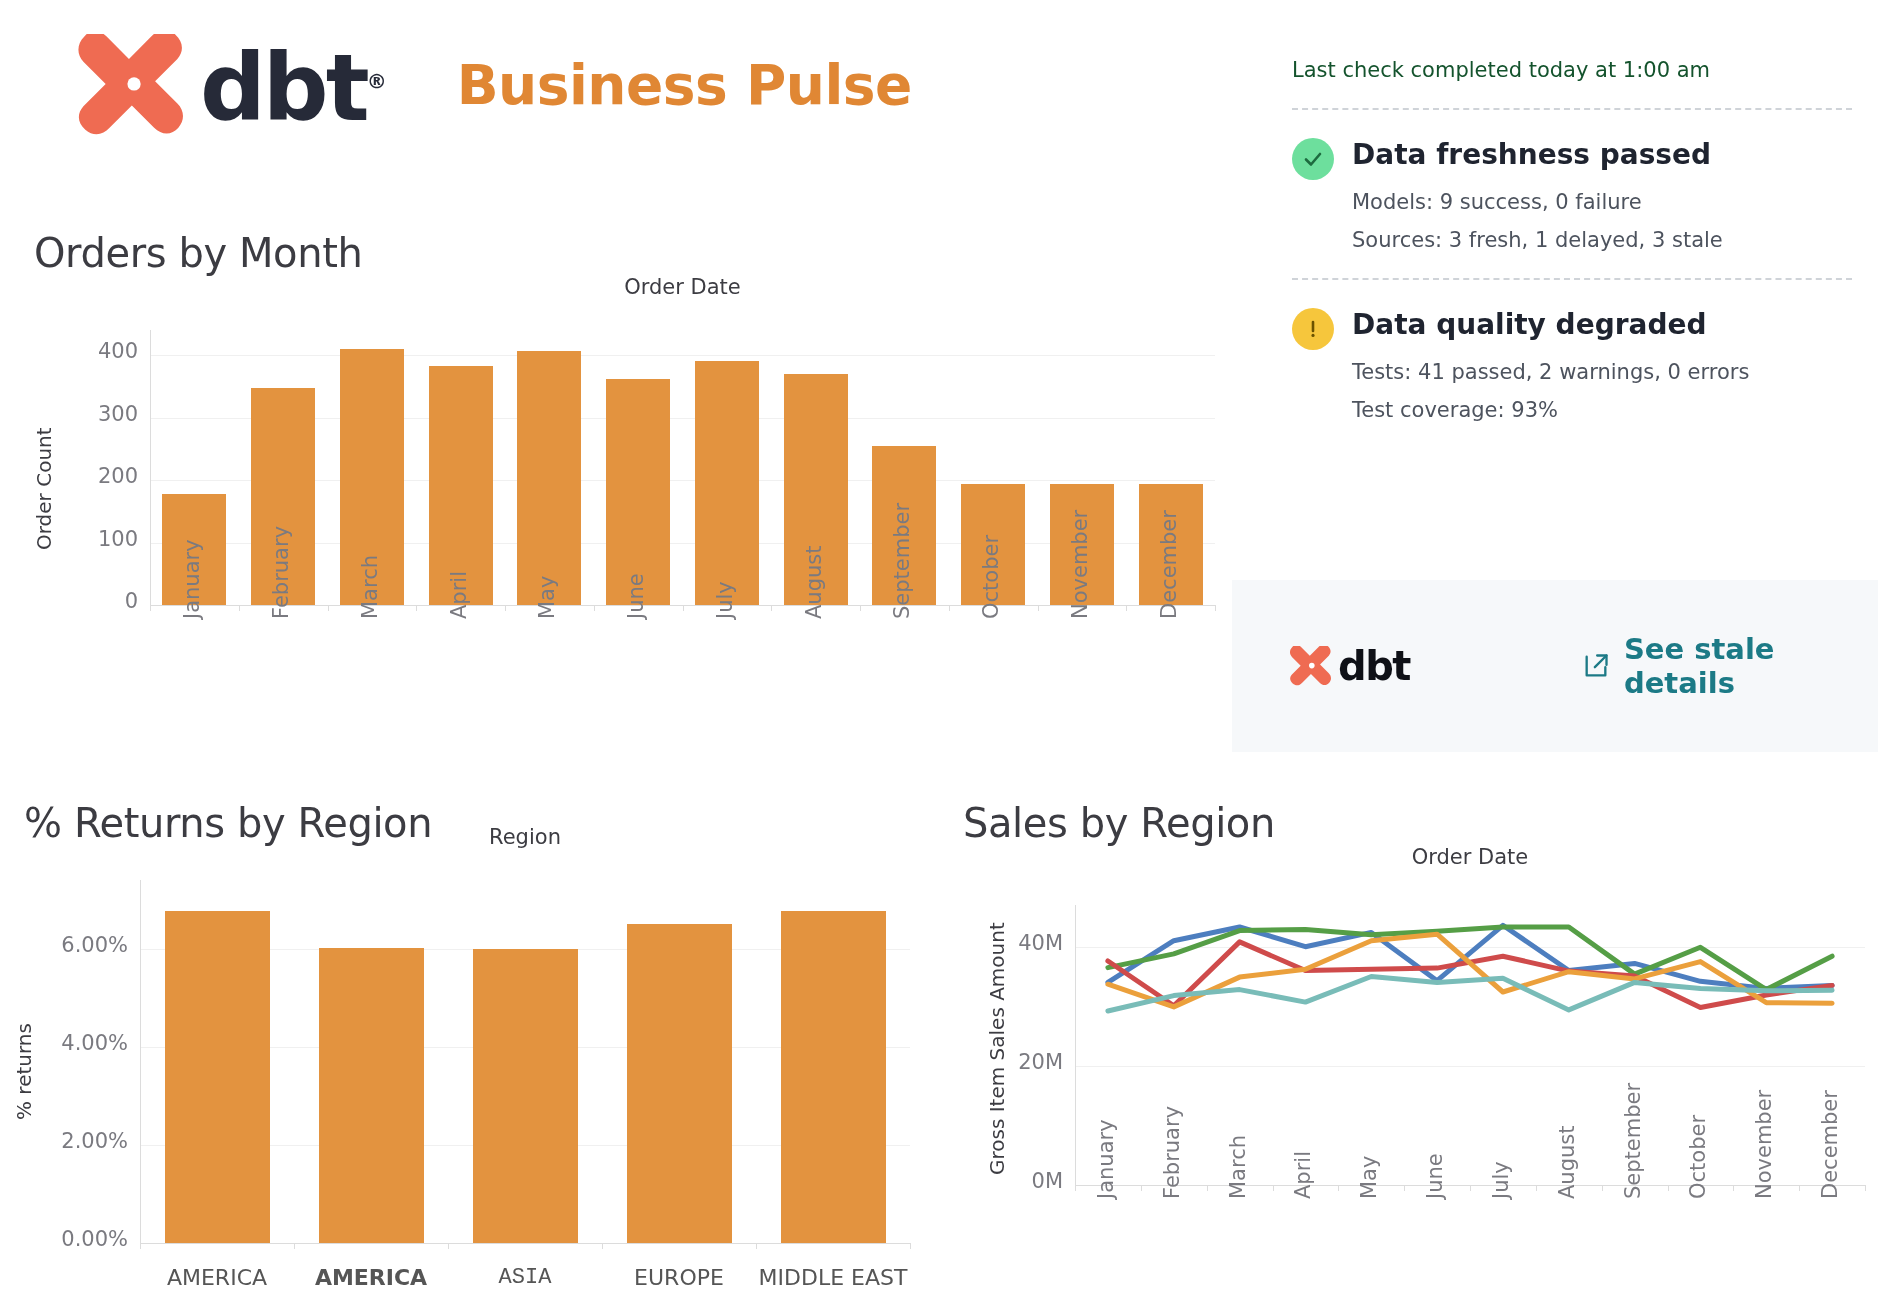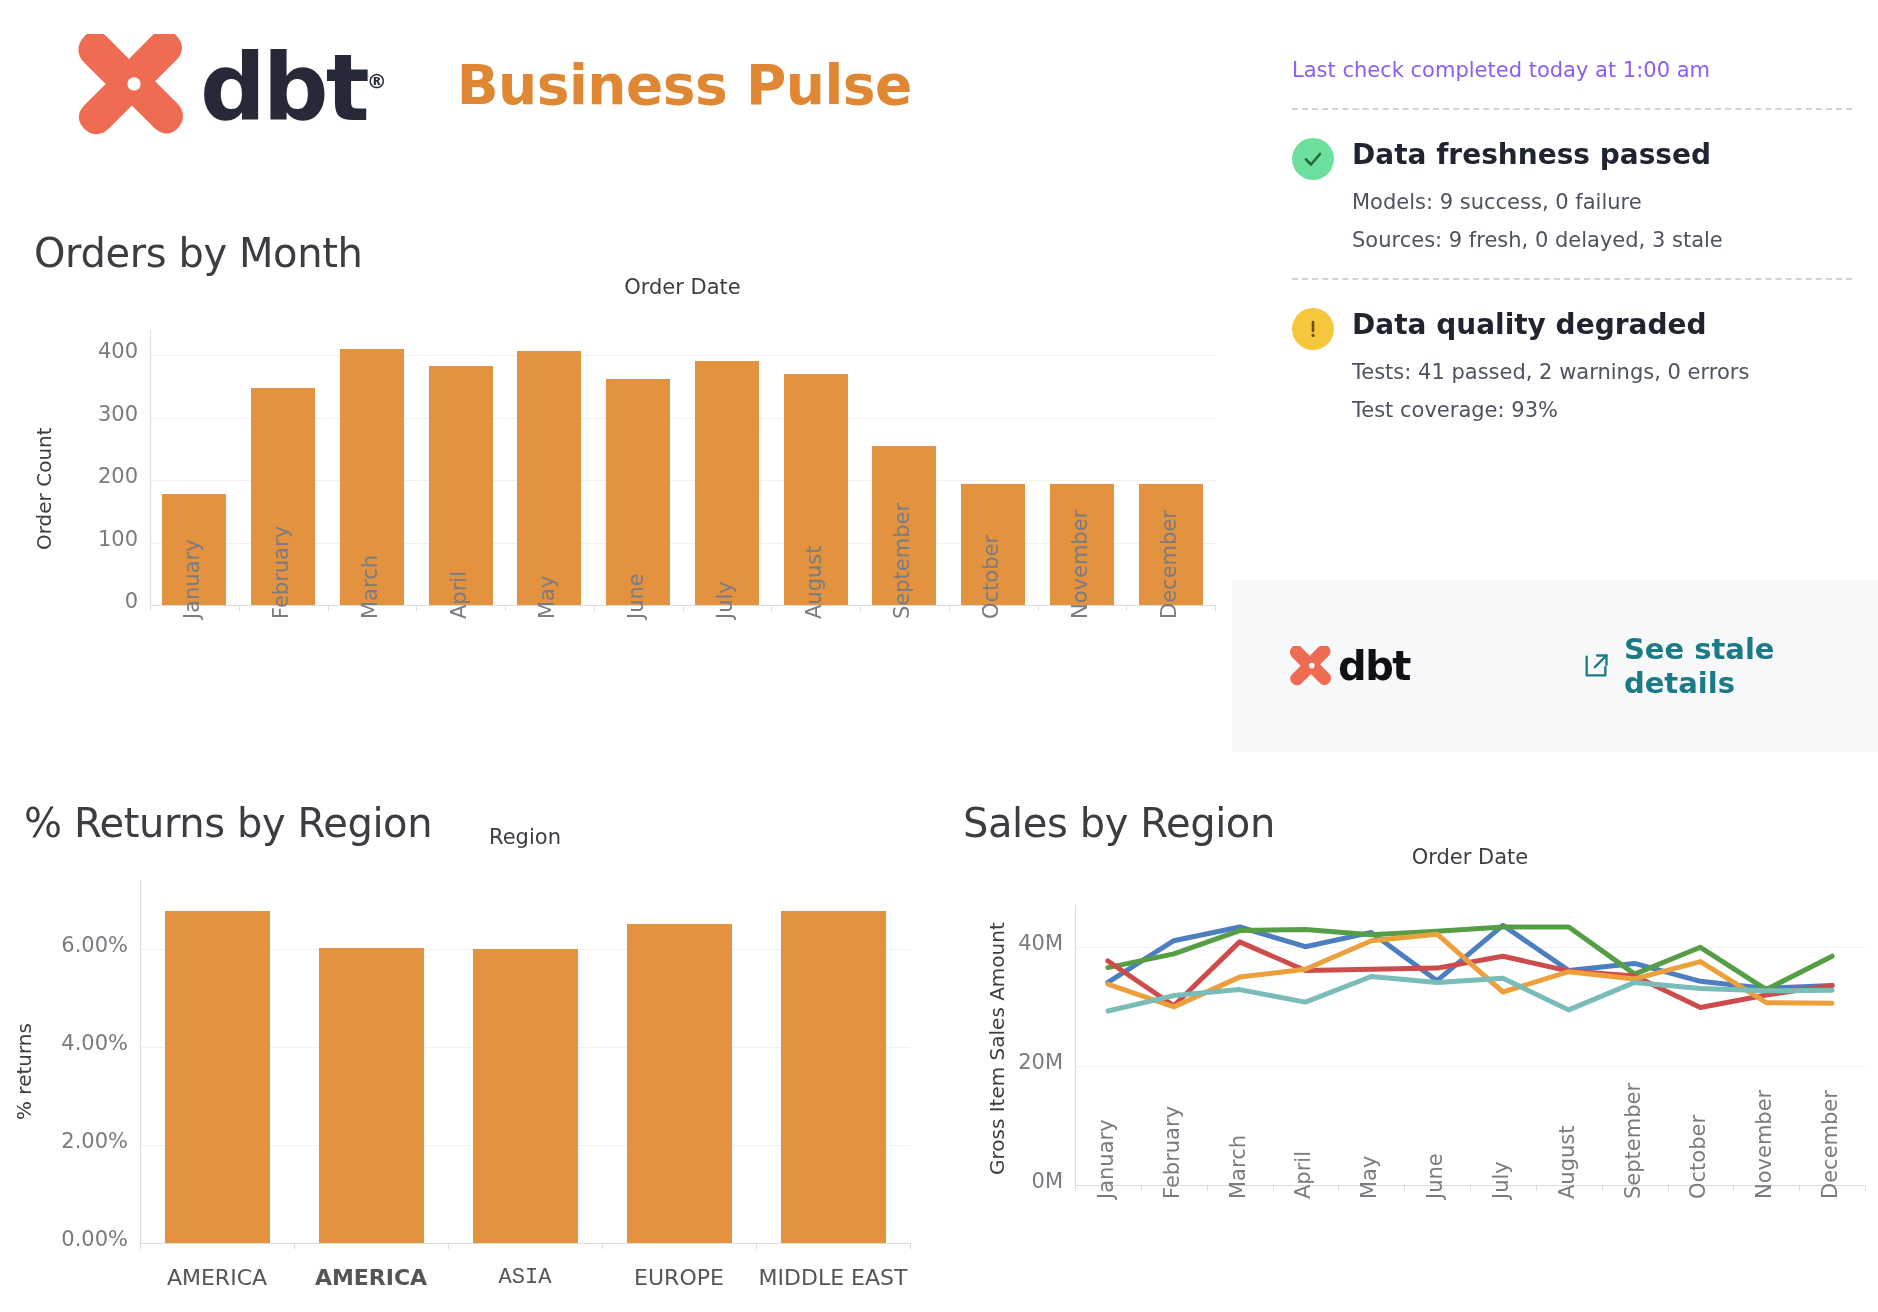--- a/index.html
+++ b/index.html
@@ -146,21 +146,21 @@
     width: 560px;
   }
   .health-title {
     font-size: 30px;
     font-weight: 700;
     color: #1f2430;
     margin: 0 0 26px 0;
   }
   .health-sub {
     font-size: 21px;
-    color: #8b5cf6;
+    color: #14532d;
     margin-bottom: 26px;
   }
   .dashed {
     border-top: 2px dashed #cfd3d8;
     height: 0;
     margin: 0 0 26px 0;
   }
   .status-row {
     display: flex;
     align-items: flex-start;
@@ -391,21 +391,21 @@
     <div class="status-row">
       <span class="status-icon icon-ok">
         <svg width="24" height="24" viewBox="0 0 24 24">
             <path d="M5 12.5 L10 17.5 L19 7" fill="none" stroke="#1d6b3f" stroke-width="2.6" stroke-linecap="round" stroke-linejoin="round"></path>
           </svg>
       </span>
       <span class="status-head">Data freshness passed</span>
     </div>
     <div class="status-lines">
       <div>Models: 9 success, 0 failure</div>
-      <div>Sources: 9 fresh, 0 delayed, 3 stale</div>
+      <div>Sources: 3 fresh, 1 delayed, 3 stale</div>
     </div>
 
     <div class="dashed"></div>
 
     <div class="status-row">
       <span class="status-icon icon-warn">
         <svg width="24" height="24" viewBox="0 0 24 24">
             <path d="M12 5 L12 14" stroke="#6b5200" stroke-width="2.6" stroke-linecap="round"></path>
             <circle cx="12" cy="18.4" r="1.6" fill="#6b5200"></circle>
           </svg>

